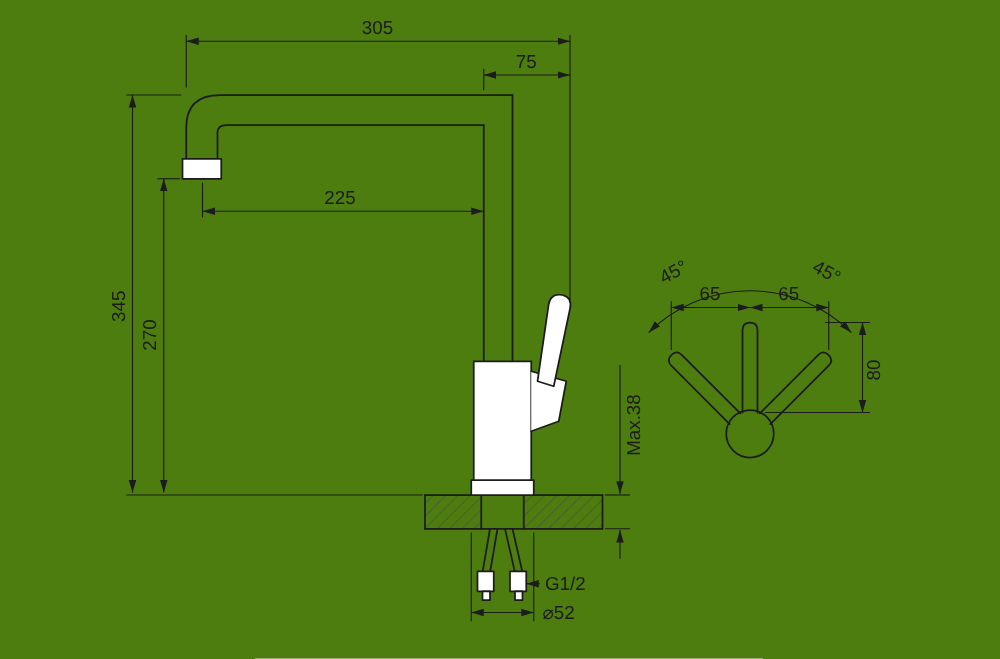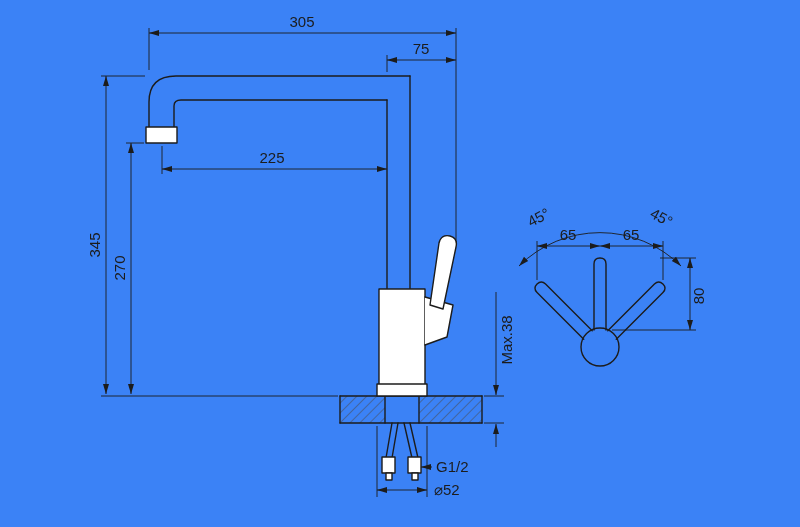--- a/index.html
+++ b/index.html
@@ -1,16 +1,16 @@
 <!DOCTYPE html>
 <html><head>
 <meta charset="utf-8">
 <style>
   html,body{margin:0;padding:0;background:#ffffff;}
-  .canvas{position:relative;width:800px;height:527px;background:#3b82f6;overflow:hidden;}
+  .canvas{position:relative;width:800px;height:527px;background:#4d7c0f;overflow:hidden;}
   svg{display:block;}
   .obj{stroke:#1c1c1c;stroke-width:1.4;fill:none;stroke-linejoin:round;stroke-linecap:round;}
   .dim{stroke:#1c1c1c;stroke-width:0.9;fill:none;}
   text.lbl{font-family:"Liberation Sans",sans-serif;font-size:15px;fill:#1c1c1c;}
 </style>
 </head>
 <body>
 
 <div class="canvas">
 <svg width="800" height="527" viewBox="0 0 800 527">

